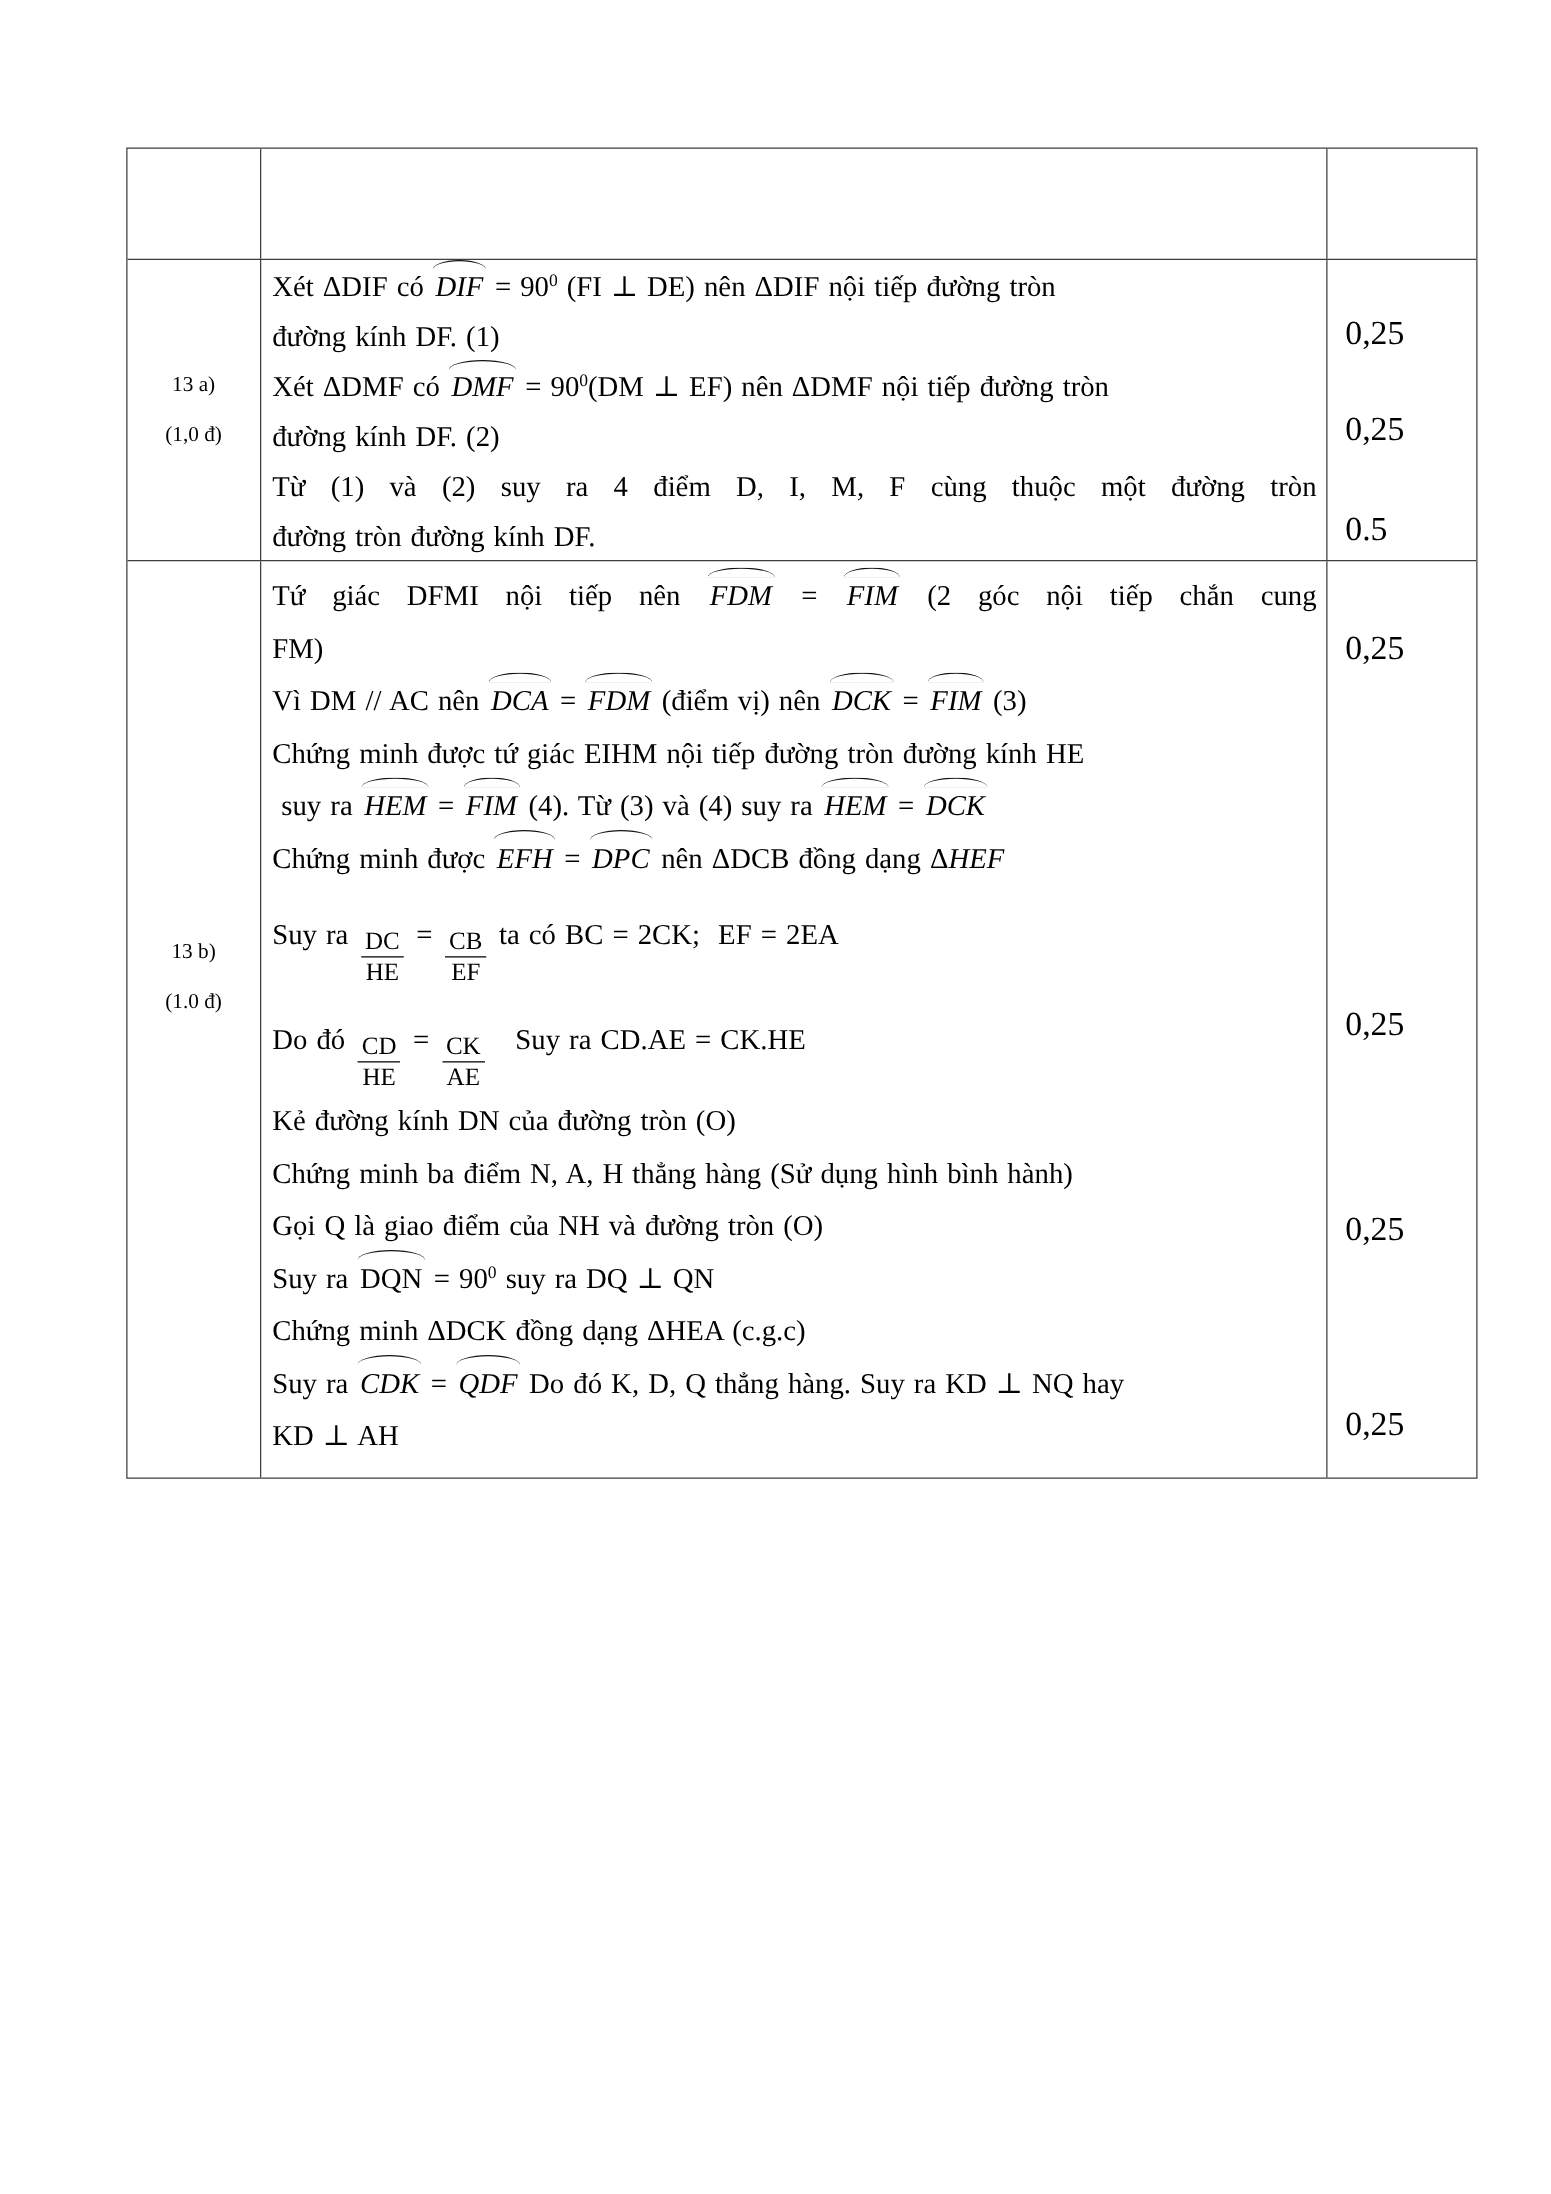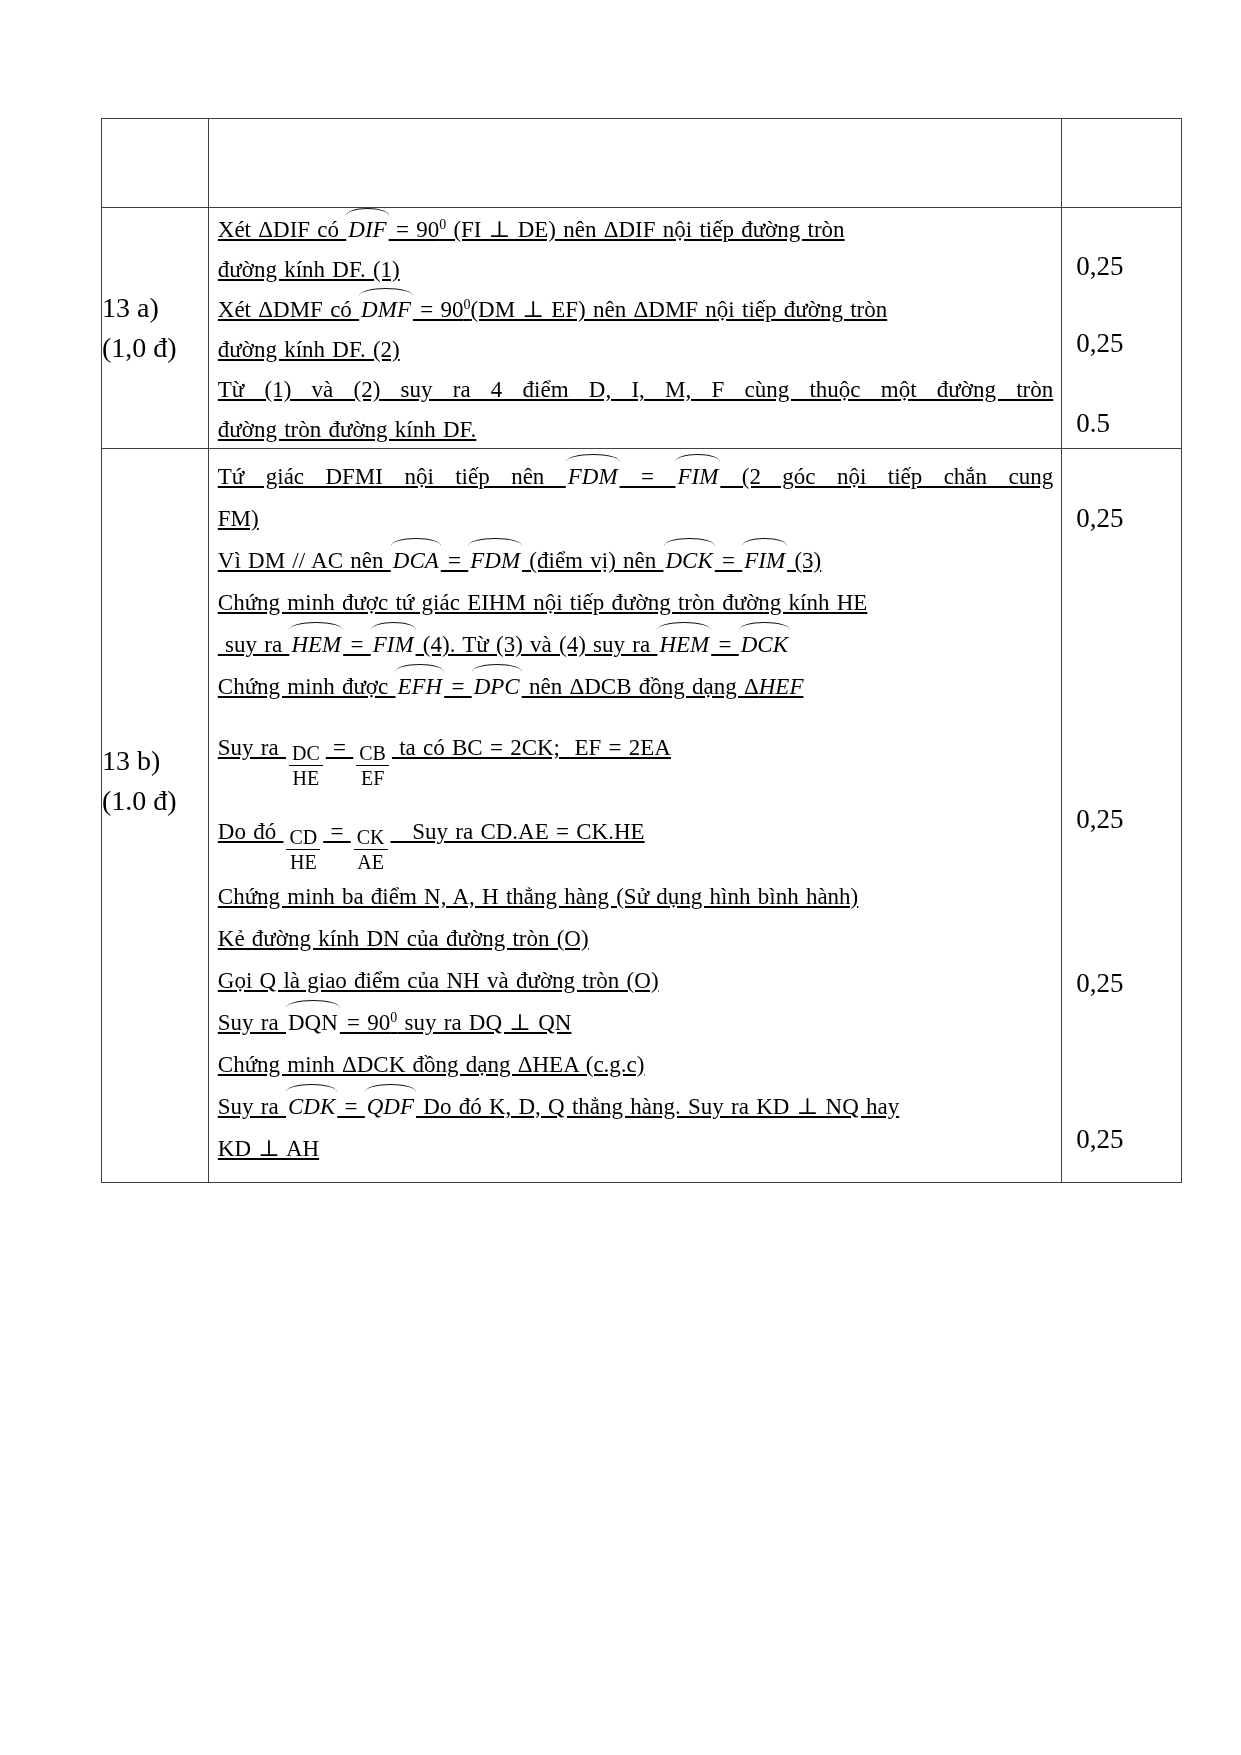--- a/index.html
+++ b/index.html
@@ -10,26 +10,26 @@
        border:1px solid #3f3f3f;}
   .row{display:flex;box-sizing:border-box;}
   .row + .row{border-top:1px solid #3f3f3f;}
   .row-head{height:88px;}
   .row-13a{height:241px;}
   .row-13b{height:734px;}
   .cell{box-sizing:border-box;}
   .cell-q{width:107px;border-right:1px solid #3f3f3f;}
   .cell-c{width:855px;border-right:1px solid #3f3f3f;padding:0;}
   .cell-p{width:119px;position:relative;}
-  .qlabel{display:flex;flex-direction:column;align-items:flex-start;justify-content:center;
-          height:100%;font-size:28px;line-height:40px;box-sizing:border-box;}
+  .qlabel{display:flex;flex-direction:column;align-items:center;justify-content:center;
+          height:100%;font-size:17px;line-height:40px;box-sizing:border-box;}
   .row-13b .qlabel{padding-bottom:70px;}
   .content{padding:2px 8px 0 9px;}
   .row-13b .content{padding-top:7px;}
-  .line{font-size:23px;line-height:42px;word-spacing:1.5px;white-space:nowrap;text-decoration:underline;}
+  .line{font-size:23px;line-height:42px;word-spacing:1.5px;white-space:nowrap;}
   .row-13a .line{line-height:40px;}
   .line.justify{white-space:normal;text-align:justify;text-align-last:justify;}
   .line.tall{line-height:66px;}
   .it{font-style:italic;margin-top:35px;}
   .arc{position:relative;display:inline-block;padding:0 2px;font-style:italic;}
   .arc.up{font-style:normal;}
   .arc::before{content:"";position:absolute;left:0;right:0;top:-2px;height:7px;
                border-top:1.6px solid #111;
                border-radius:50% 50% 0 0 / 100% 100% 0 0;}
   sup{font-size:14px;vertical-align:baseline;position:relative;top:-8px;line-height:0;}
@@ -85,22 +85,22 @@
       <div class="cell cell-c">
         <div class="content">
             <div class="line justify"><span>Tứ giác DFMI nội tiếp nên </span><span class="arc">FDM</span><span> = </span><span class="arc">FIM</span><span> (2 góc nội tiếp chắn cung</span></div>
             <div class="line"><span>FM)</span></div>
             <div class="line"><span>Vì DM // AC nên </span><span class="arc">DCA</span><span> = </span><span class="arc">FDM</span><span> (điểm vị) nên </span><span class="arc">DCK</span><span> = </span><span class="arc">FIM</span><span> (3)</span></div>
             <div class="line"><span>Chứng minh được tứ giác EIHM nội tiếp đường tròn đường kính HE</span></div>
             <div class="line"><span>&nbsp;suy ra </span><span class="arc">HEM</span><span> = </span><span class="arc">FIM</span><span> (4). Từ (3) và (4) suy ra </span><span class="arc">HEM</span><span> = </span><span class="arc">DCK</span></div>
             <div class="line"><span>Chứng minh được </span><span class="arc">EFH</span><span> = </span><span class="arc">DPC</span><span> nên ΔDCB đồng dạng Δ</span><span class="it">HEF</span></div>
             <div class="line tall"><span>Suy ra </span><span class="frac"><span class="num">DC</span><span class="den">HE</span></span><span> = </span><span class="frac"><span class="num">CB</span><span class="den">EF</span></span><span> ta có BC = 2CK; &nbsp;EF = 2EA</span></div>
             <div class="line tall"><span>Do đó </span><span class="frac"><span class="num">CD</span><span class="den">HE</span></span><span> = </span><span class="frac"><span class="num">CK</span><span class="den">AE</span></span><span> &nbsp;&nbsp;Suy ra CD.AE = CK.HE</span></div>
+            <div class="line"><span>Kẻ đường kính DN của đường tròn (O)</span></div>
             <div class="line"><span>Chứng minh ba điểm N, A, H thẳng hàng (Sử dụng hình bình hành)</span></div>
-            <div class="line"><span>Kẻ đường kính DN của đường tròn (O)</span></div>
             <div class="line"><span>Gọi Q là giao điểm của NH và đường tròn (O)</span></div>
             <div class="line"><span>Suy ra </span><span class="arc up">DQN</span><span> = 90</span><sup>0</sup><span> suy ra DQ ⊥ QN</span></div>
             <div class="line"><span>Chứng minh ΔDCK đồng dạng ΔHEA (c.g.c)</span></div>
             <div class="line"><span>Suy ra </span><span class="arc">CDK</span><span> = </span><span class="arc">QDF</span><span> Do đó K, D, Q thẳng hàng. Suy ra KD ⊥ NQ hay</span></div>
             <div class="line"><span>KD ⊥ AH</span></div>
           </div>
       </div>
       <div class="cell cell-p">
           <div class="point" style="top: 55px;">0,25</div>
           <div class="point" style="top: 356px;">0,25</div>

